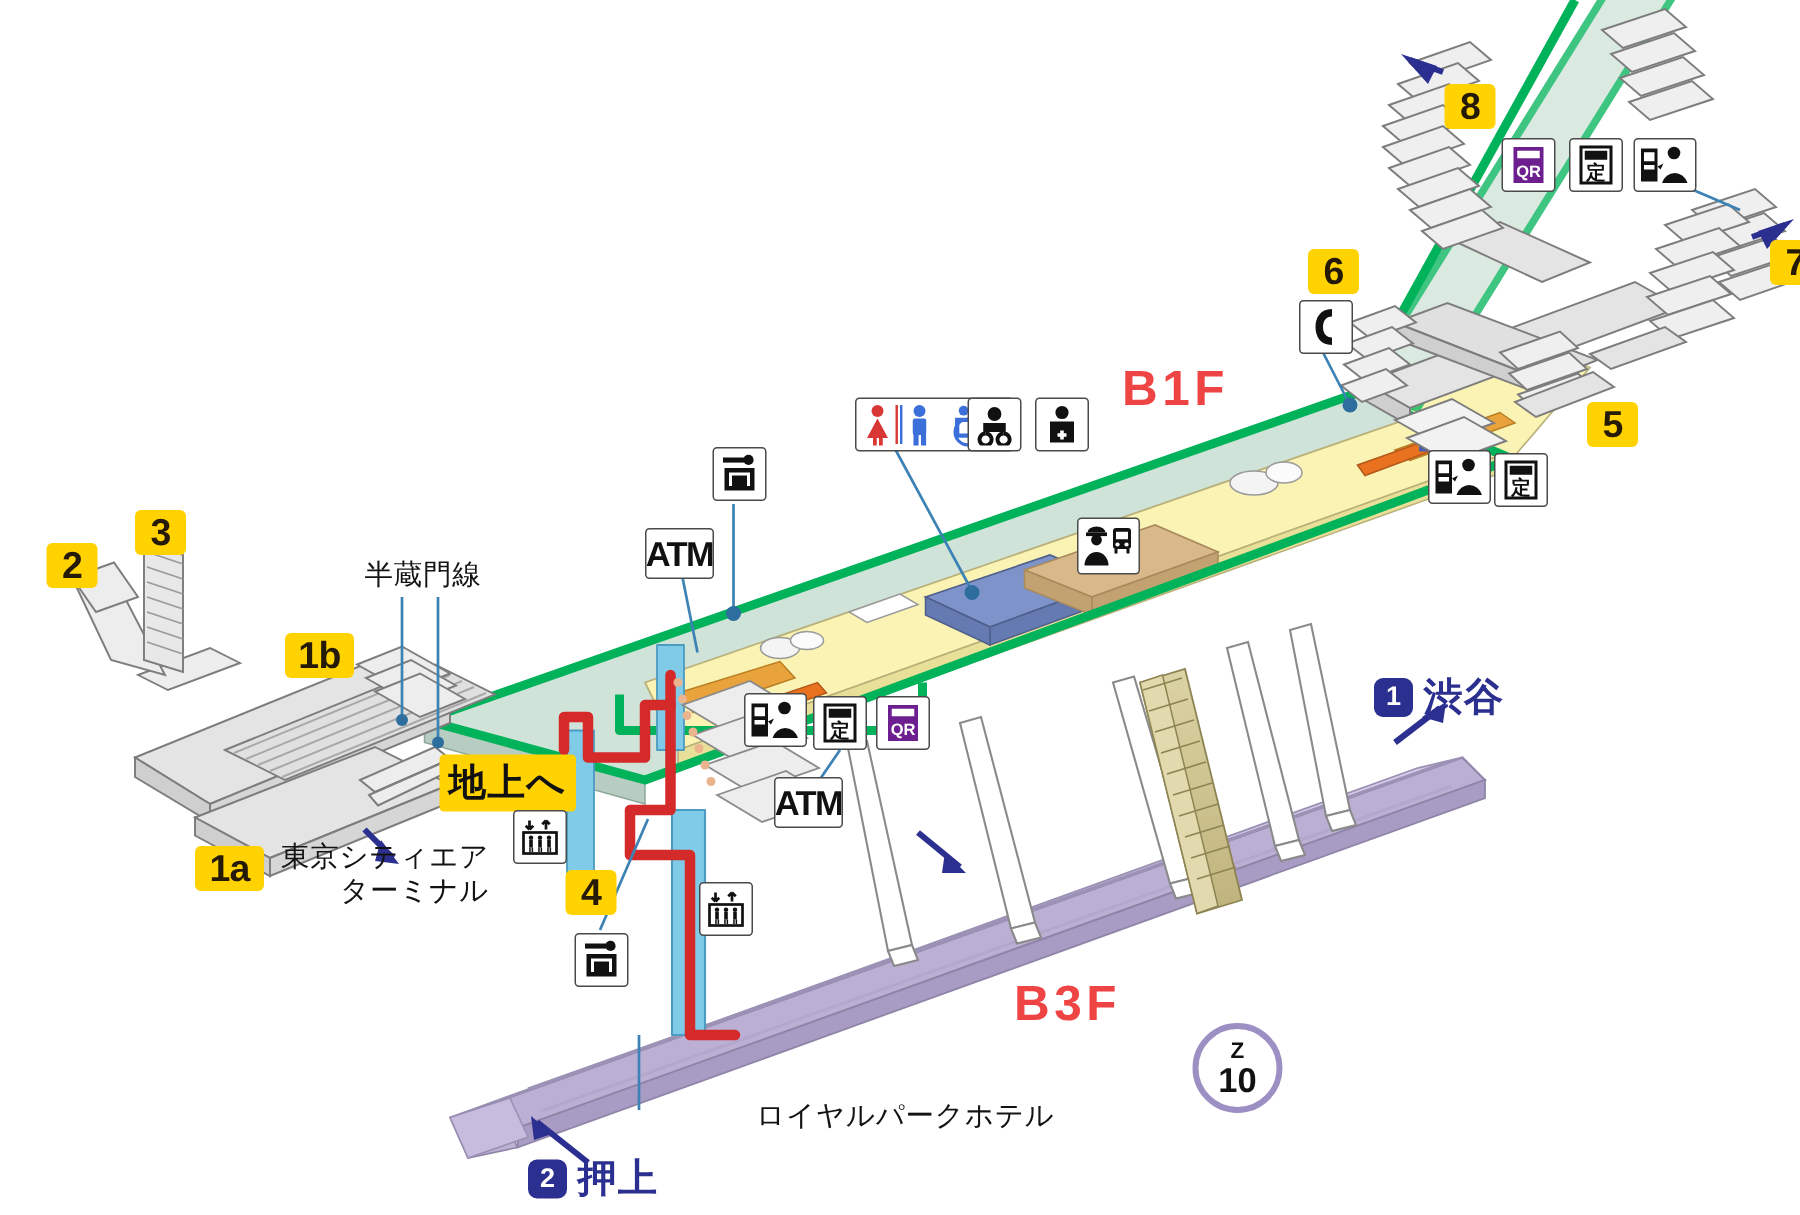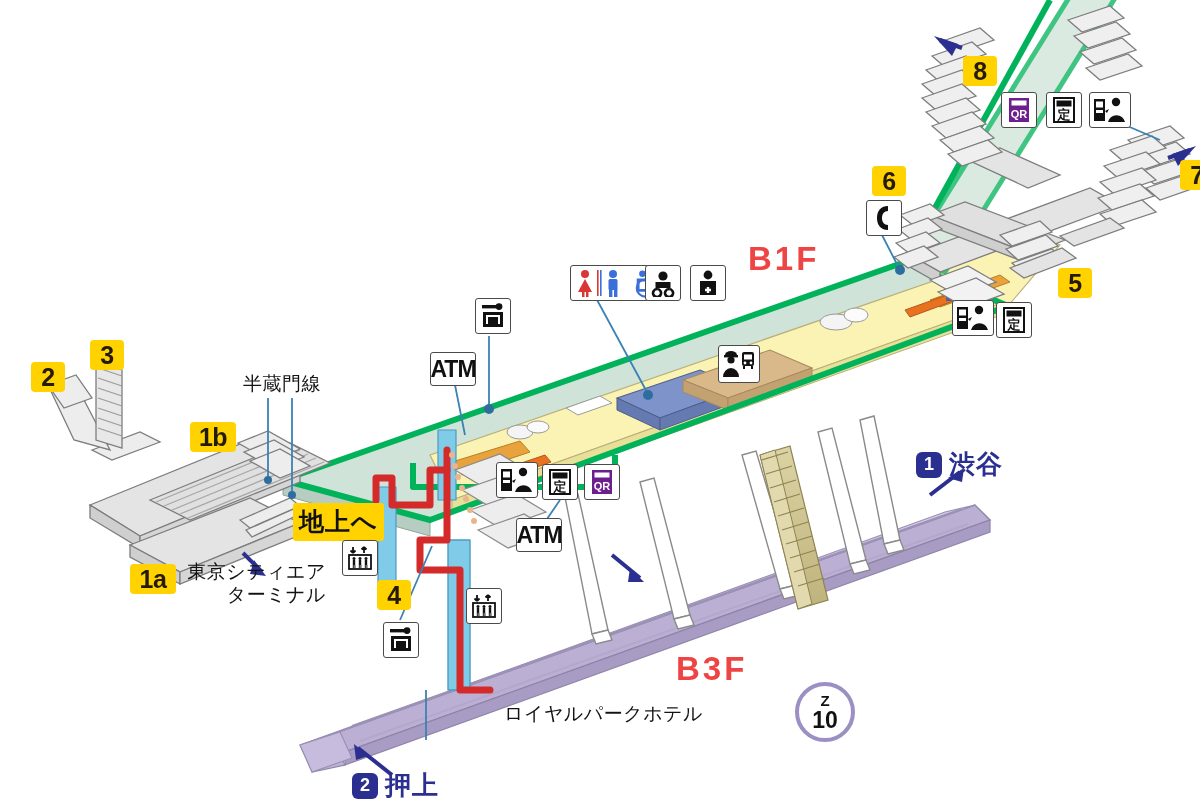--- a/index.html
+++ b/index.html
@@ -345,21 +345,21 @@
   <div class="exit sz1" style="left:1180px;top:160px;">7</div>
   <div class="exit sz1" style="left:963px;top:56px;">8</div>
 
   <div class="note" style="left:243px;top:372px;">半蔵門線</div>
 
   <div class="note c" style="left:186px;top:560px;width:140px;">
     <div>東京シティエア</div>
     <div>ターミナル</div>
   </div>
 
-  <div class="note" style="left:504px;top:702px;">ロイヤルパークホテル</div>
+  <div class="note" style="left:504px;top:733px;">ロイヤルパークホテル</div>
 
   <div class="ground" style="left:281px;top:503px;margin-left:12px;">地上へ</div>
 
   <div class="dir" style="left:916px;top:447px;">
     <span class="dirnum">1</span>
     <span class="dirtxt">渋谷</span>
   </div>
   <div class="dir" style="left:352px;top:768px;">
     <span class="dirnum">2</span>
     <span class="dirtxt">押上</span>

